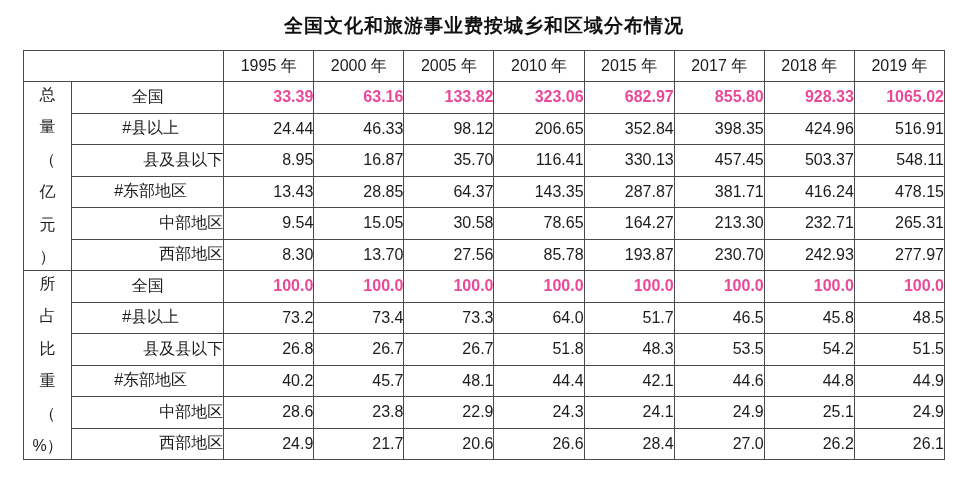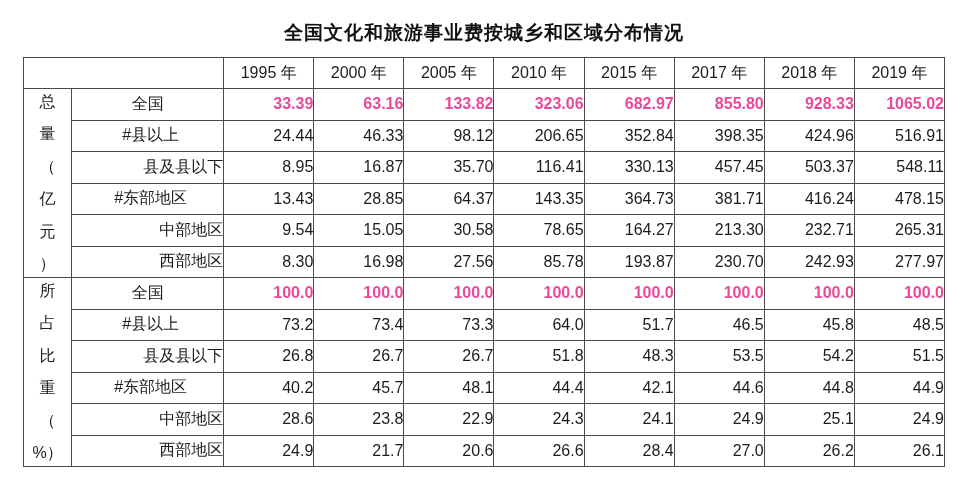--- a/index.html
+++ b/index.html
@@ -15,21 +15,21 @@
   .page {
     width: 968px;
     height: 488px;
     box-sizing: border-box;
   }
   .title {
     text-align: center;
     font-weight: bold;
     font-size: 19px;
     letter-spacing: 1px;
-    padding-top: 20px;
+    padding-top: 13px;
     color: #111111;
   }
   table.stats {
     border-collapse: collapse;
     table-layout: fixed;
     margin: 11px auto 0 auto;
     width: 922px;
   }
   table.stats th, table.stats td {
     border: 1px solid #4a4a4a;
@@ -148,40 +148,40 @@
           <td class="num">457.45</td>
           <td class="num">503.37</td>
           <td class="num">548.11</td>
         </tr>
         <tr>
           <td class="rowlabel hash">#东部地区</td>
           <td class="num">13.43</td>
           <td class="num">28.85</td>
           <td class="num">64.37</td>
           <td class="num">143.35</td>
-          <td class="num">364.73</td>
+          <td class="num">287.87</td>
           <td class="num">381.71</td>
           <td class="num">416.24</td>
           <td class="num">478.15</td>
         </tr>
         <tr>
           <td class="rowlabel sub">中部地区</td>
           <td class="num">9.54</td>
           <td class="num">15.05</td>
           <td class="num">30.58</td>
           <td class="num">78.65</td>
           <td class="num">164.27</td>
           <td class="num">213.30</td>
           <td class="num">232.71</td>
           <td class="num">265.31</td>
         </tr>
         <tr>
           <td class="rowlabel sub">西部地区</td>
           <td class="num">8.30</td>
-          <td class="num">16.98</td>
+          <td class="num">13.70</td>
           <td class="num">27.56</td>
           <td class="num">85.78</td>
           <td class="num">193.87</td>
           <td class="num">230.70</td>
           <td class="num">242.93</td>
           <td class="num">277.97</td>
         </tr>
         <tr>
           <th class="group" rowspan="6">
             <div class="vlabel">

